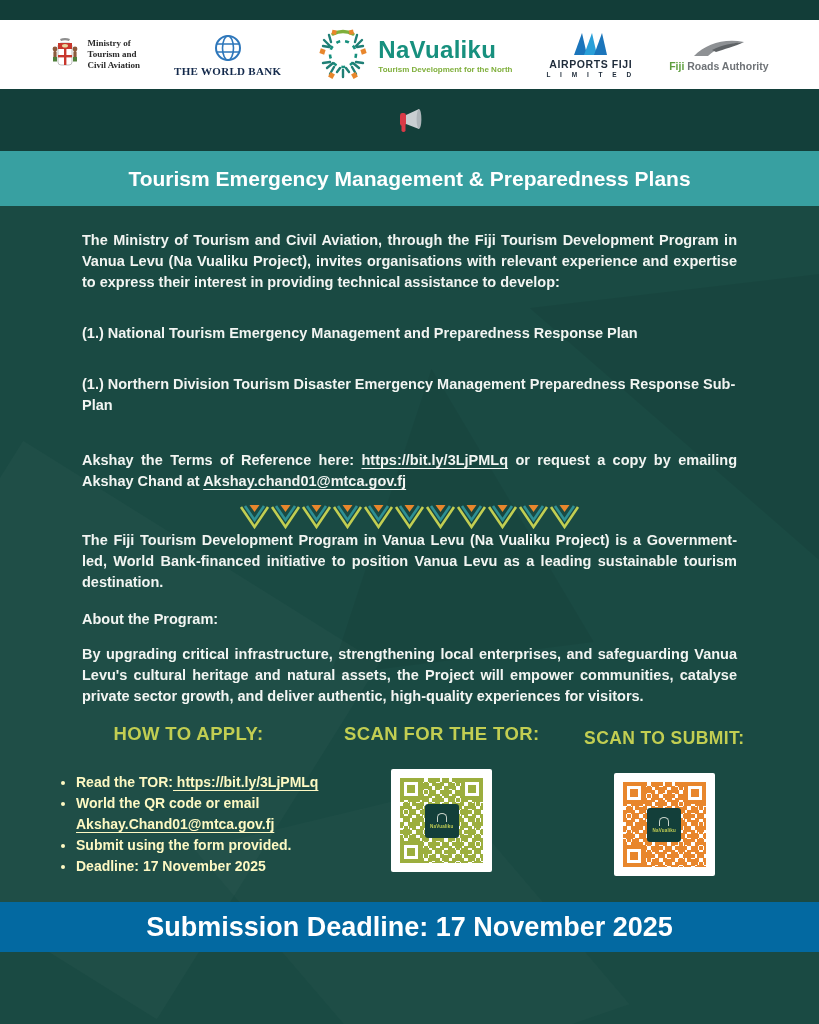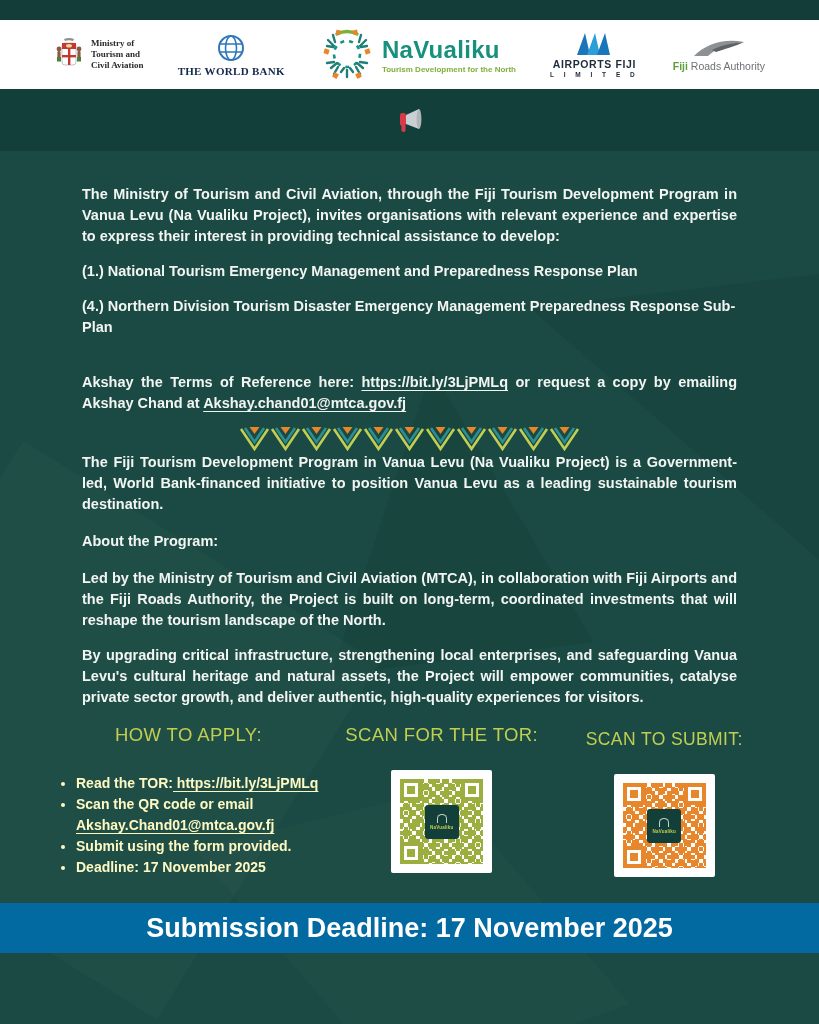--- a/index.html
+++ b/index.html
@@ -29,36 +29,36 @@
   .wb { flex-direction:column; gap:2px; }
   .wb-text { font-size:11px; font-weight:700; color:#13294B; letter-spacing:0.3px; white-space:nowrap;font-family:Liberation Serif, serif; }
   .nv-text { display:flex; flex-direction:column; }
   .nv-name { font-size:24px; font-weight:700; color:#17907E; letter-spacing:0.3px; }
   .nv-tag { font-size:8px; font-weight:700; color:#7FAF3B; margin-top:1px; }
   .afl { flex-direction:column; gap:1px; }
   .afl-name { font-size:10.5px; font-weight:700; color:#1E2B3A; letter-spacing:0.6px; }
   .afl-sub { font-size:6.5px; font-weight:700; color:#1E2B3A; letter-spacing:4px; }
   .fra { flex-direction:column; gap:0; align-items:center; }
   .fra-text { font-size:10.5px; font-weight:700; white-space:nowrap; }
-  .fra-green { color:#5E9E3E; } .fra-gray { color:#6F7377; font-weight:400; }
+  .fra-green { color:#5E9E3E; } .fra-gray { color:#6F7377; font-weight:700; }
 
   
   .content { padding:0 82px; }
   .para { font-size:14.5px; line-height:1.45; font-weight:700; text-align:justify; color:#F2F5F2; }
-  .mt25{margin-top:33px;} .mt19{margin-top:14px;} .mt34{margin-top:34px;} .mt16{margin-top:16px;} .mt14{margin-top:14px;}
+  .mt25{margin-top:24px;} .mt19{margin-top:30px;} .mt34{margin-top:34px;} .mt16{margin-top:16px;} .mt14{margin-top:14px;}
   .oneline { text-align:left; }
   a.u, span.u { text-decoration:underline; text-underline-offset:3px; color:inherit; cursor:pointer; }
 
   
   .divider { display:flex; justify-content:center; margin-top:12px; height:26px; }
 
   
   .apply { display:flex; padding:0 48px; margin-top:16px; align-items:flex-start; }
   .col-how { width:300px; } .col-tor { width:228px; margin-left:6px; } .col-sub { width:228px; margin-left:9px; }
-  .sec-head { color:#C2CE52; font-weight:400; font-size:18.5px; letter-spacing:0.4px; text-align:center; }
+  .sec-head { color:#C2CE52; font-weight:700; font-size:18.5px; letter-spacing:0.4px; text-align:center; }
   .col-sub .sec-head { font-size:17.5px; margin-top:5px; }
   .bullets { margin-top:27px; padding-left:28px; }
   .bullets li { font-size:14px; font-weight:700; line-height:1.5; color:#fef9c3; list-style:disc; }
   .qr-wrap { display:flex; justify-content:center; margin-top:24px; }
   .qr { position:relative; width:101px; height:103px; background:#FFFFFF; border-radius:2px; }
   .qr-pix { position:absolute; inset:9px; }
   .qr-olive { --c:#9CAE3E; } .qr-orange { --c:#E8862C; }
   .qr-pix { background:
       repeating-conic-gradient(var(--c) 0% 25%, rgba(0,0,0,0) 0% 50%) 0px 0px / 8px 8px,
       repeating-conic-gradient(var(--c) 0% 25%, rgba(0,0,0,0) 0% 50%) 3px 5px / 13px 13px; }
@@ -171,25 +171,28 @@
 
     <div class="title-banner">
       <svg width="26" height="28" viewBox="0 0 26 28">
         <rect x="3" y="7" width="6" height="13" rx="2.4" fill="#D93A47"></rect>
         <rect x="4.5" y="18" width="4" height="8" rx="1.8" fill="#D93A47"></rect>
         <polygon points="9,9 22,3 22,23 9,18" fill="#C9CFD2"></polygon>
         <ellipse cx="22" cy="13" rx="2.4" ry="10" fill="#AEB6BA"></ellipse>
       </svg>
     </div>
 
+    <div class="subtitle-banner">
+      <h2>Tourism Emergency Management &amp; Preparedness Plans</h2>
+    </div>
 
     <div class="content">
       <p class="para mt25">The Ministry of Tourism and Civil Aviation, through the Fiji Tourism Development Program in Vanua Levu (Na Vualiku Project), invites organisations with relevant experience and expertise to express their interest in providing technical assistance to develop:</p>
       <p class="para oneline mt19">(1.) National Tourism Emergency Management and Preparedness Response Plan</p>
-      <p class="para oneline mt19">(4.) Northern Division Tourism Disaster Emergency Management Preparedness Response Sub-Plan</p>
+      <p class="para oneline mt19">(1.) Northern Division Tourism Disaster Emergency Management Preparedness Response Sub-Plan</p>
       <p class="para mt34"><span>Akshay the Terms of Reference here: </span><span class="u">https://bit.ly/3LjPMLq</span><span> or request a copy by emailing Akshay Chand at </span><span class="u">Akshay.chand01@mtca.gov.fj</span></p>
 
       <div class="divider">
         <svg width="341" height="26" viewBox="0 0 341 26">
           <defs>
             <g id="zz">
               <polyline points="2,3 15.5,23 29,3" fill="none" stroke="#C2CE52" stroke-width="2.6"></polyline>
               <polyline points="6,2 15.5,16 25,2" fill="none" stroke="#2E8F93" stroke-width="2.6"></polyline>
               <polygon points="10.5,1 20.5,1 15.5,8" fill="#E8862C"></polygon>
             </g>
@@ -203,30 +206,29 @@
             <use href="#zz" x="186"></use>
             <use href="#zz" x="217"></use>
             <use href="#zz" x="248"></use>
             <use href="#zz" x="279"></use>
             <use href="#zz" x="310"></use>
         </svg>
       </div>
 
       <p class="para">The Fiji Tourism Development Program in Vanua Levu (Na Vualiku Project) is a Government-led, World Bank-financed initiative to position Vanua Levu as a leading sustainable tourism destination.</p>
       <p class="para oneline mt16">About the Program:</p>
-      <p class="para mt16">Led by the Ministry of Tourism and Civil Aviation (MTCA), in collaboration with Fiji Airports and the Fiji Roads Authority, the Project is built on long-term, coordinated investments that will reshape the tourism landscape of the North.</p>
       <p class="para mt14">By upgrading critical infrastructure, strengthening local enterprises, and safeguarding Vanua Levu's cultural heritage and natural assets, the Project will empower communities, catalyse private sector growth, and deliver authentic, high-quality experiences for visitors.</p>
     </div>
 
     <div class="apply">
       <div class="col-how">
         <div class="sec-head">HOW TO APPLY:</div>
         <ul class="bullets">
           <li><span>Read the TOR:</span><span class="u"> https://bit.ly/3LjPMLq</span></li>
-          <li><span>Scan the QR code or email</span><br><span class="u">Akshay.Chand01@mtca.gov.fj</span></li>
+          <li><span>World the QR code or email</span><br><span class="u">Akshay.Chand01@mtca.gov.fj</span></li>
           <li>Submit using the form provided.</li>
           <li>Deadline: 17 November 2025</li>
         </ul>
       </div>
 
       <div class="col-tor">
         <div class="sec-head">SCAN FOR THE TOR:</div>
         <div class="qr-wrap">
           <div class="qr qr-olive">
             <div class="qr-pix"></div>

